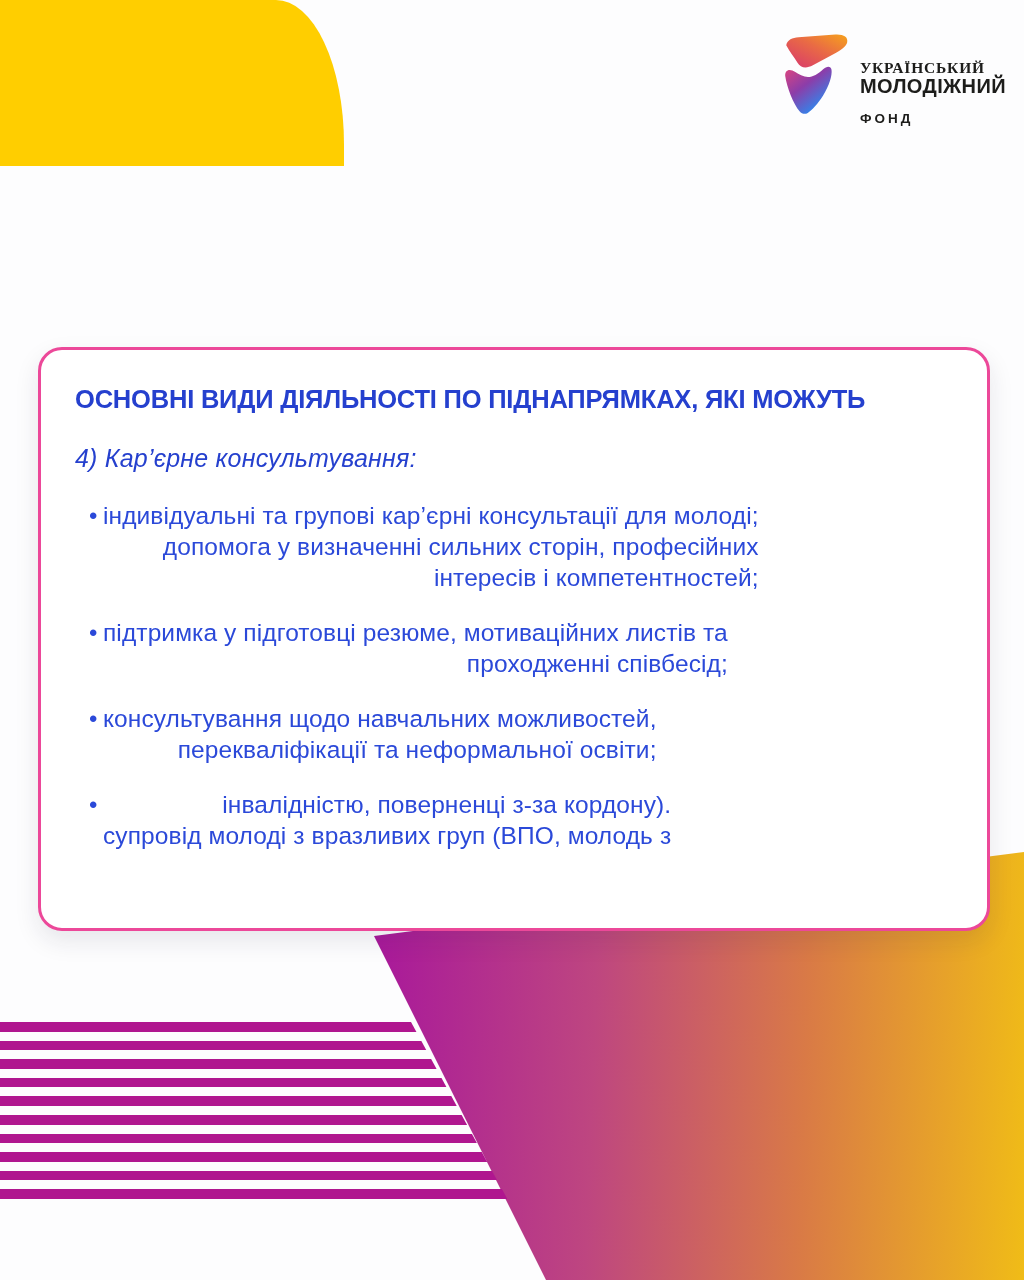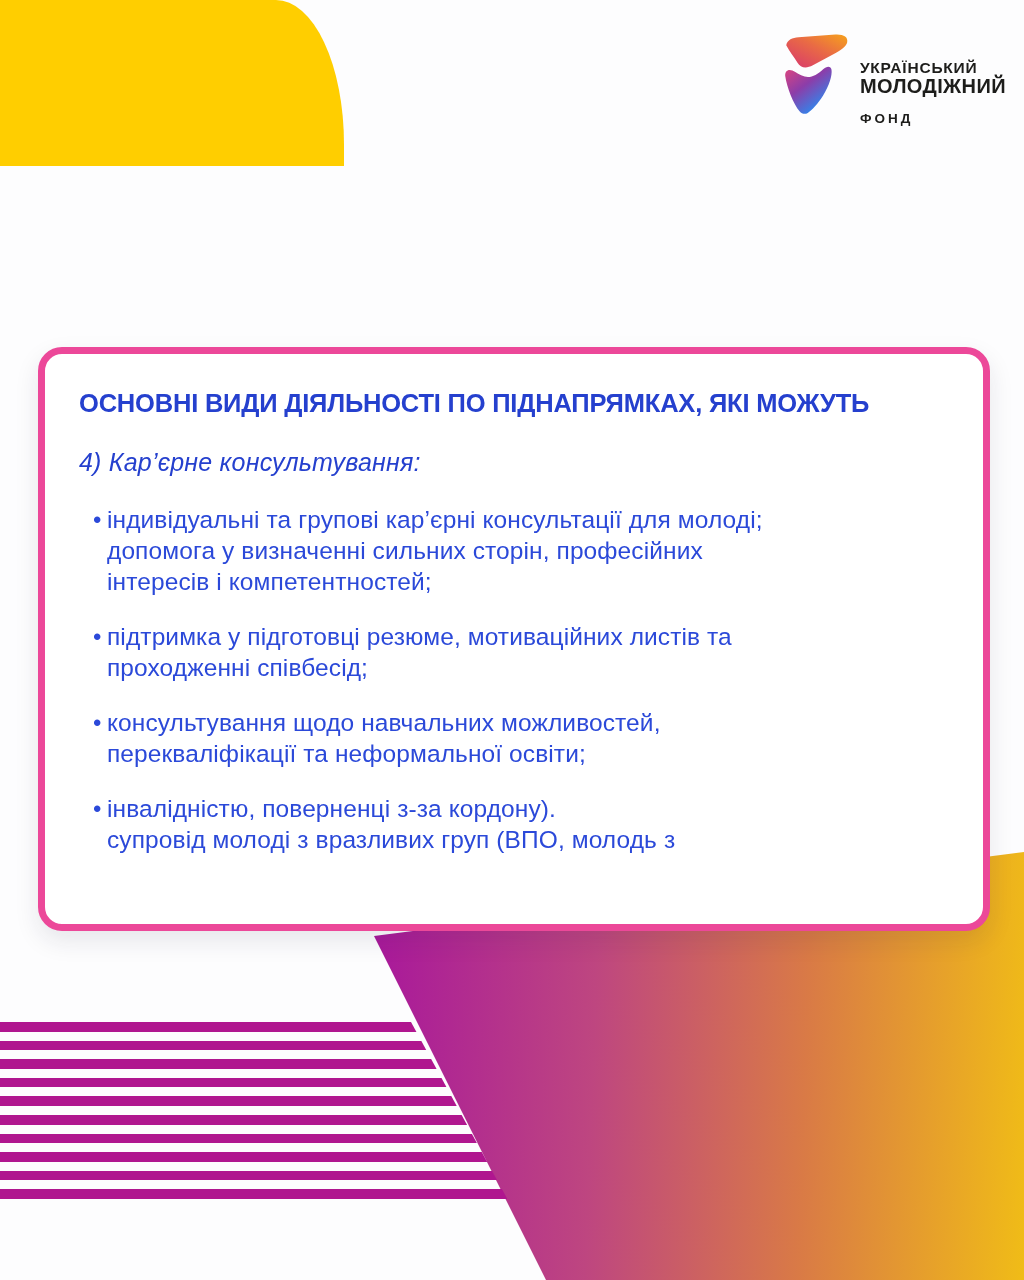--- a/index.html
+++ b/index.html
@@ -34,30 +34,30 @@
     clip-path: polygon(0 0, 411px 0, 509px 100%, 0 100%);
   }
 
   
   .logo {
     position: absolute; right: 18px; top: 34px;
     display: flex; align-items: flex-start;
   }
   .logo-icon { width: 72px; height: 84px; margin-right: 6px; }
   .logo-text { margin-top: 27px; color: #1D1D1B; }
-  .logo-line1 { font-size: 15.5px; font-weight: 700; letter-spacing: 0.8px; line-height: 14px; }
+  .logo-line1 { font-size: 15.5px; font-weight: 700; letter-spacing: 0.8px; line-height: 14px; font-family: Liberation Serif, serif; }
   .logo-line2 { font-size: 20px;   font-weight: 700; letter-spacing: 0.4px; line-height: 21px; margin-top: 1px; }
   .logo-line3 { font-size: 13.5px; font-weight: 700; letter-spacing: 3px;   line-height: 15px; margin-top: 14px; }
 
   
   .card {
     position: absolute; left: 38px; top: 347px;
     width: 952px; height: 584px;
     background: #FFFFFF;
-    border: 7px solid #ec4899;
+    border: 3px solid #ec4899;
     border-radius: 24px;
     box-shadow: 0 10px 24px rgba(25,30,60,0.10);
     padding: 33px 34px 0 34px;
     overflow: hidden;
     z-index: 2;
   }
   .card-heading {
     color: #2540CE;
     font-size: 25.5px; font-weight: 700;
     line-height: 32.5px;
@@ -79,20 +79,21 @@
     color: #2B49D9;
     font-size: 24px; line-height: 31px;
     width: 28px; min-width: 28px;
     padding-left: 14px;
   }
   .bullet-text {
     color: #2B49D9;
     font-size: 24.5px; line-height: 31px;
     letter-spacing: 0.1px;
     white-space: nowrap;
+    text-align: right;
   }
 </style>
 </head>
 <body>
 
 <div class="shape-yellow-tl"></div>
 <div class="shape-gradient-br"></div>
 <div class="shape-stripes-bl"></div>
 
 <div class="logo">

